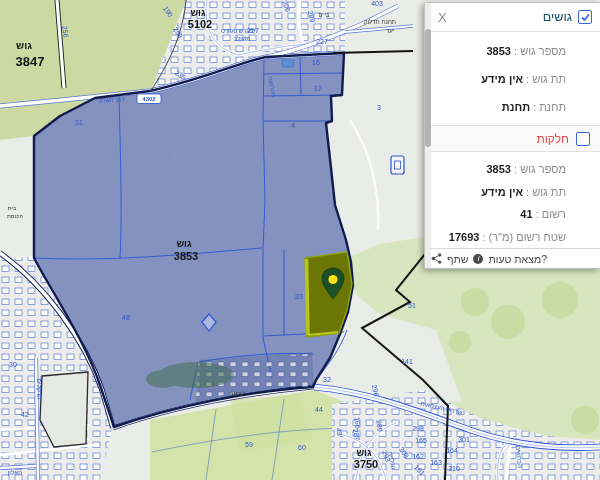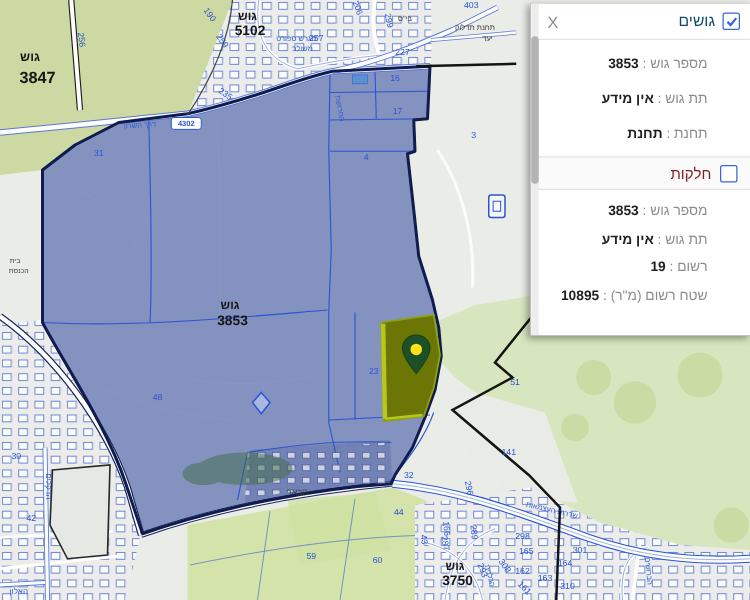--- a/index.html
+++ b/index.html
@@ -27,21 +27,21 @@
     display:inline-flex;align-items:center;justify-content:center;flex:0 0 auto;}
   .cb svg{display:block;}
   .card{background:#fff;padding:6px 0 4px;}
   .row{display:flex;align-items:baseline;padding:7px 34px 7px 8px;font-size:11px;line-height:1.25;}
   .card2 .row{padding:4.5px 34px 4.5px 8px;}
   .lbl{color:#8c8c8c;}
   .sep{color:#8c8c8c;white-space:pre;}
   .val{color:#1f1f1f;font-weight:bold;}
   .band{height:25px;min-height:25px;display:flex;align-items:center;gap:7px;
     padding:0 10px;background:#fafafa;border-top:1px solid #e2e2e2;border-bottom:1px solid #e2e2e2;
-    font-size:12px;color:#7f1d1d;}
+    font-size:12px;color:#ef4444;}
   .card2{flex:1 1 auto;overflow:hidden;}
   .panel-footer{height:19px;min-height:19px;border-top:1px solid #d9d9d9;background:#fff;
     display:flex;align-items:center;gap:5px;padding:0 6px;font-size:10.5px;color:#4a4a4a;direction:ltr;}
   .info-dot{width:10px;height:10px;border-radius:50%;background:#4a4a4a;color:#fff;
     font-size:7.5px;font-style:italic;display:inline-flex;align-items:center;justify-content:center;line-height:1;}
   .scrollbar{position:absolute;top:0;left:0;width:6px;height:100%;background:#ededed;}
   .scroll-thumb{position:absolute;top:26px;left:0;width:6px;height:118px;background:#b3b3b3;border-radius:3px;}
 </style>
 </head>
 <body>
@@ -315,29 +315,43 @@
           <span class="val">3853</span>
     </div>
     <div class="row">
       <span class="lbl">תת גוש</span>
           <span class="sep"> : </span>
           <span class="val">אין מידע</span>
     </div>
     <div class="row">
       <span class="lbl">רשום</span>
           <span class="sep"> : </span>
-          <span class="val">19</span>
+          <span class="val">41</span>
     </div>
     <div class="row">
       <span class="lbl">שטח רשום (מ"ר)</span>
           <span class="sep"> : </span>
-          <span class="val">10895</span>
-    </div>
-
-  </div>
-
+          <span class="val">17693</span>
+    </div>
+
+  </div>
+
+  <div class="panel-footer">
+    <svg width="11" height="11" viewBox="0 0 11 11">
+      <g stroke="#555" stroke-width="1">
+        <line x1="2.4" y1="5.5" x2="8.6" y2="2"></line>
+        <line x1="2.4" y1="5.5" x2="8.6" y2="9"></line>
+      </g>
+      <circle cx="2.4" cy="5.5" r="1.7" fill="#555"></circle>
+      <circle cx="8.7" cy="1.9" r="1.7" fill="#555"></circle>
+      <circle cx="8.7" cy="9.1" r="1.7" fill="#555"></circle>
+    </svg>
+    <span>שתף</span>
+    <span class="info-dot">i</span>
+    <span>מצאת טעות?</span>
+  </div>
 
   <div class="scrollbar">
     <div class="scroll-thumb"></div>
   </div>
 </div>
 
 </div>
 
 </body></html>

